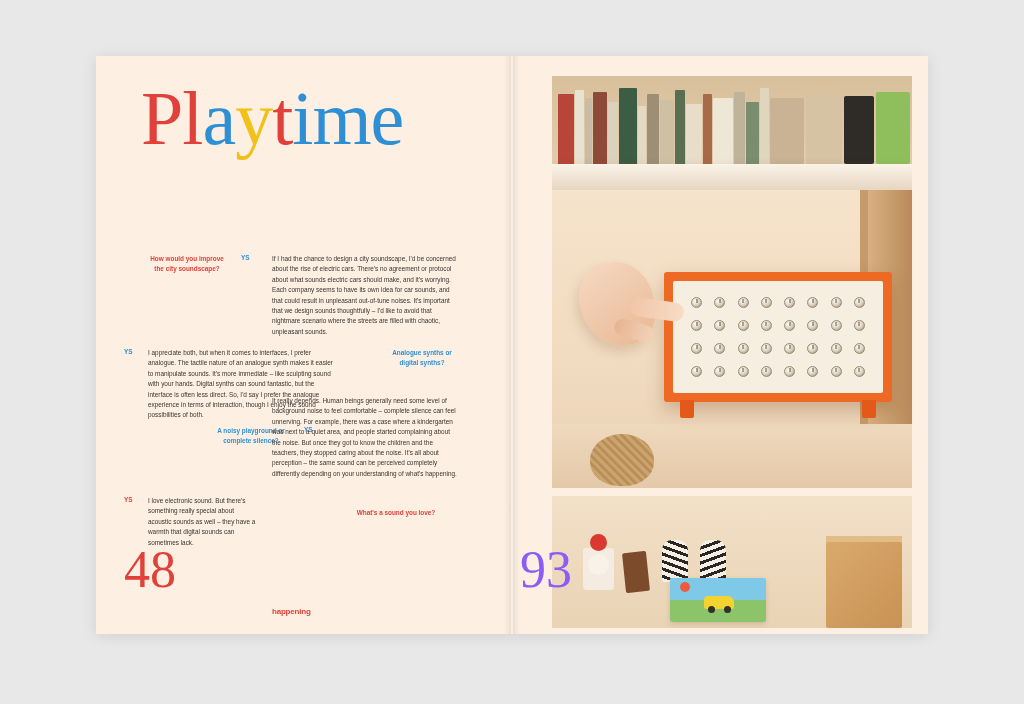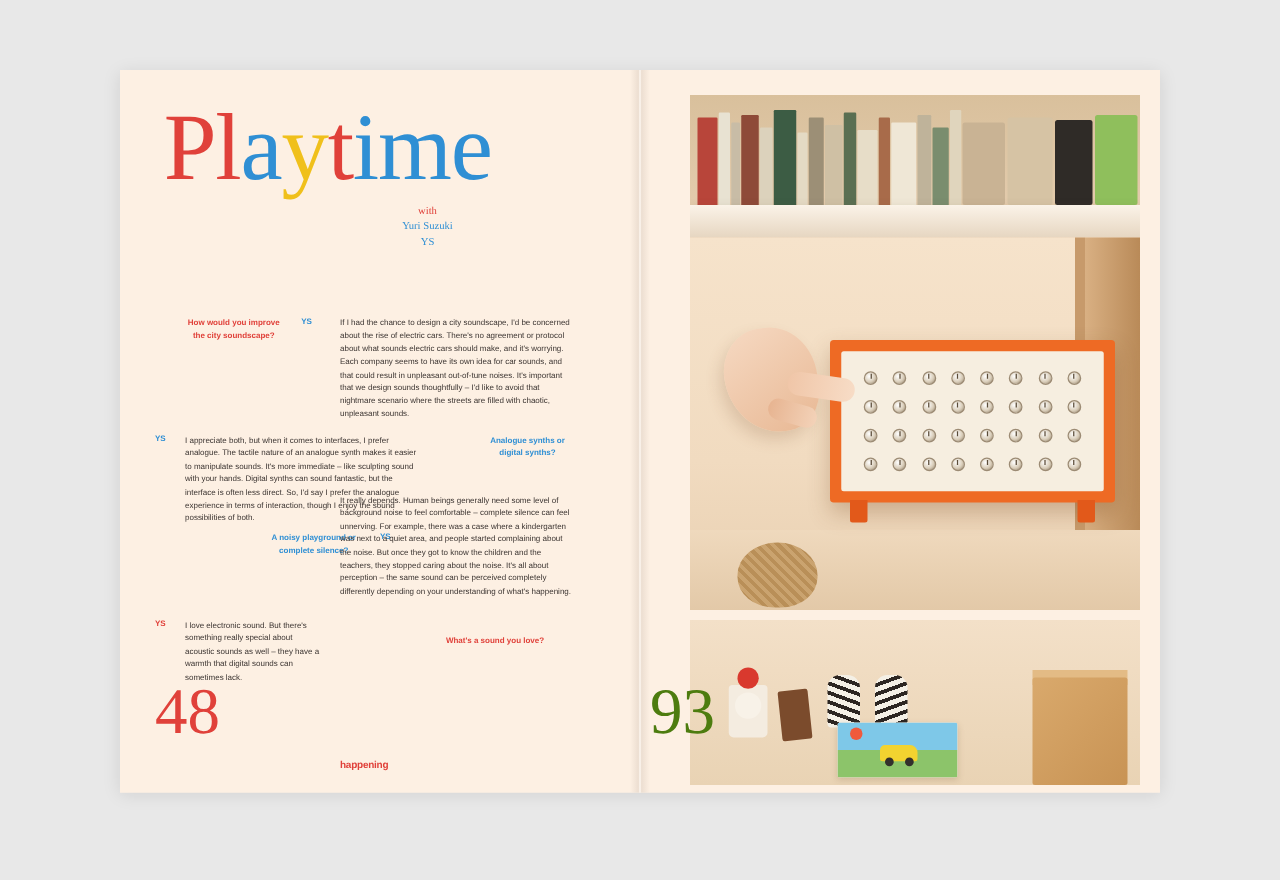--- a/index.html
+++ b/index.html
@@ -47,21 +47,21 @@
     width: 16px;
     height: 100%;
     background: linear-gradient(to right, rgba(0,0,0,0.0) 0%, rgba(150,130,115,0.16) 42%, rgba(255,255,255,0.55) 50%, rgba(150,130,115,0.16) 58%, rgba(0,0,0,0.0) 100%);
     pointer-events: none;
     z-index: 5;
   }
 
   
   #title {
     position: absolute;
-    left: 35px;
+    left: 45px;
     top: 24px;
     font-family: "Liberation Serif", serif;
     font-size: 76px;
     line-height: 1;
     letter-spacing: -1px;
     white-space: nowrap;
   }
   #title span { display: inline; }
 
   #byline {
@@ -134,21 +134,21 @@
     font-size: 52px;
     color: #e0413a;
     line-height: 1;
   }
   #folio-right {
     position: absolute;
     left: 8px;
     bottom: 38px;
     font-family: "Liberation Serif", serif;
     font-size: 52px;
-    color: #4d7c0f;
+    color: #8b5cf6;
     line-height: 1;
   }
   #logo {
     position: absolute;
     left: 176px;
     bottom: 18px;
     font-family: "Liberation Sans", sans-serif;
     font-size: 8px;
     font-weight: bold;
     color: #e0413a;
@@ -369,25 +369,20 @@
 <body>
 
 <div id="spread">
 
   <div class="page page-left">
 
     <div id="title">
       <span style="color:#e0413a">P</span><span style="color:#e0413a">l</span><span style="color:#2f8fd4">a</span><span style="color:#f0c01b">y</span><span style="color:#e0413a">t</span><span style="color:#2f8fd4">i</span><span style="color:#2f8fd4">m</span><span style="color:#2f8fd4">e</span>
     </div>
 
-    <div id="byline">
-      <div class="with">with</div>
-      <div class="name">Yuri Suzuki</div>
-      <div class="init">YS</div>
-    </div>
 
     <div class="qcol q-red center" id="q1">How would you improve the city soundscape?</div>
     <div class="tag tag-blue" id="tag-ys1">YS</div>
     <div class="qcol" id="a1">If I had the chance to design a city soundscape, I'd be concerned about the rise of electric cars. There's no agreement or protocol about what sounds electric cars should make, and it's worrying. Each company seems to have its own idea for car sounds, and that could result in unpleasant out-of-tune noises. It's important that we design sounds thoughtfully – I'd like to avoid that nightmare scenario where the streets are filled with chaotic, unpleasant sounds.</div>
 
     <div class="tag tag-blue" id="tag-ys2">YS</div>
     <div class="qcol" id="a2">I appreciate both, but when it comes to interfaces, I prefer analogue. The tactile nature of an analogue synth makes it easier to manipulate sounds. It's more immediate – like sculpting sound with your hands. Digital synths can sound fantastic, but the interface is often less direct. So, I'd say I prefer the analogue experience in terms of interaction, though I enjoy the sound possibilities of both.</div>
     <div class="qcol q-blue center" id="q2">Analogue synths or digital synths?</div>
 
     <div class="qcol q-blue center" id="q3">A noisy playground or complete silence?</div>

